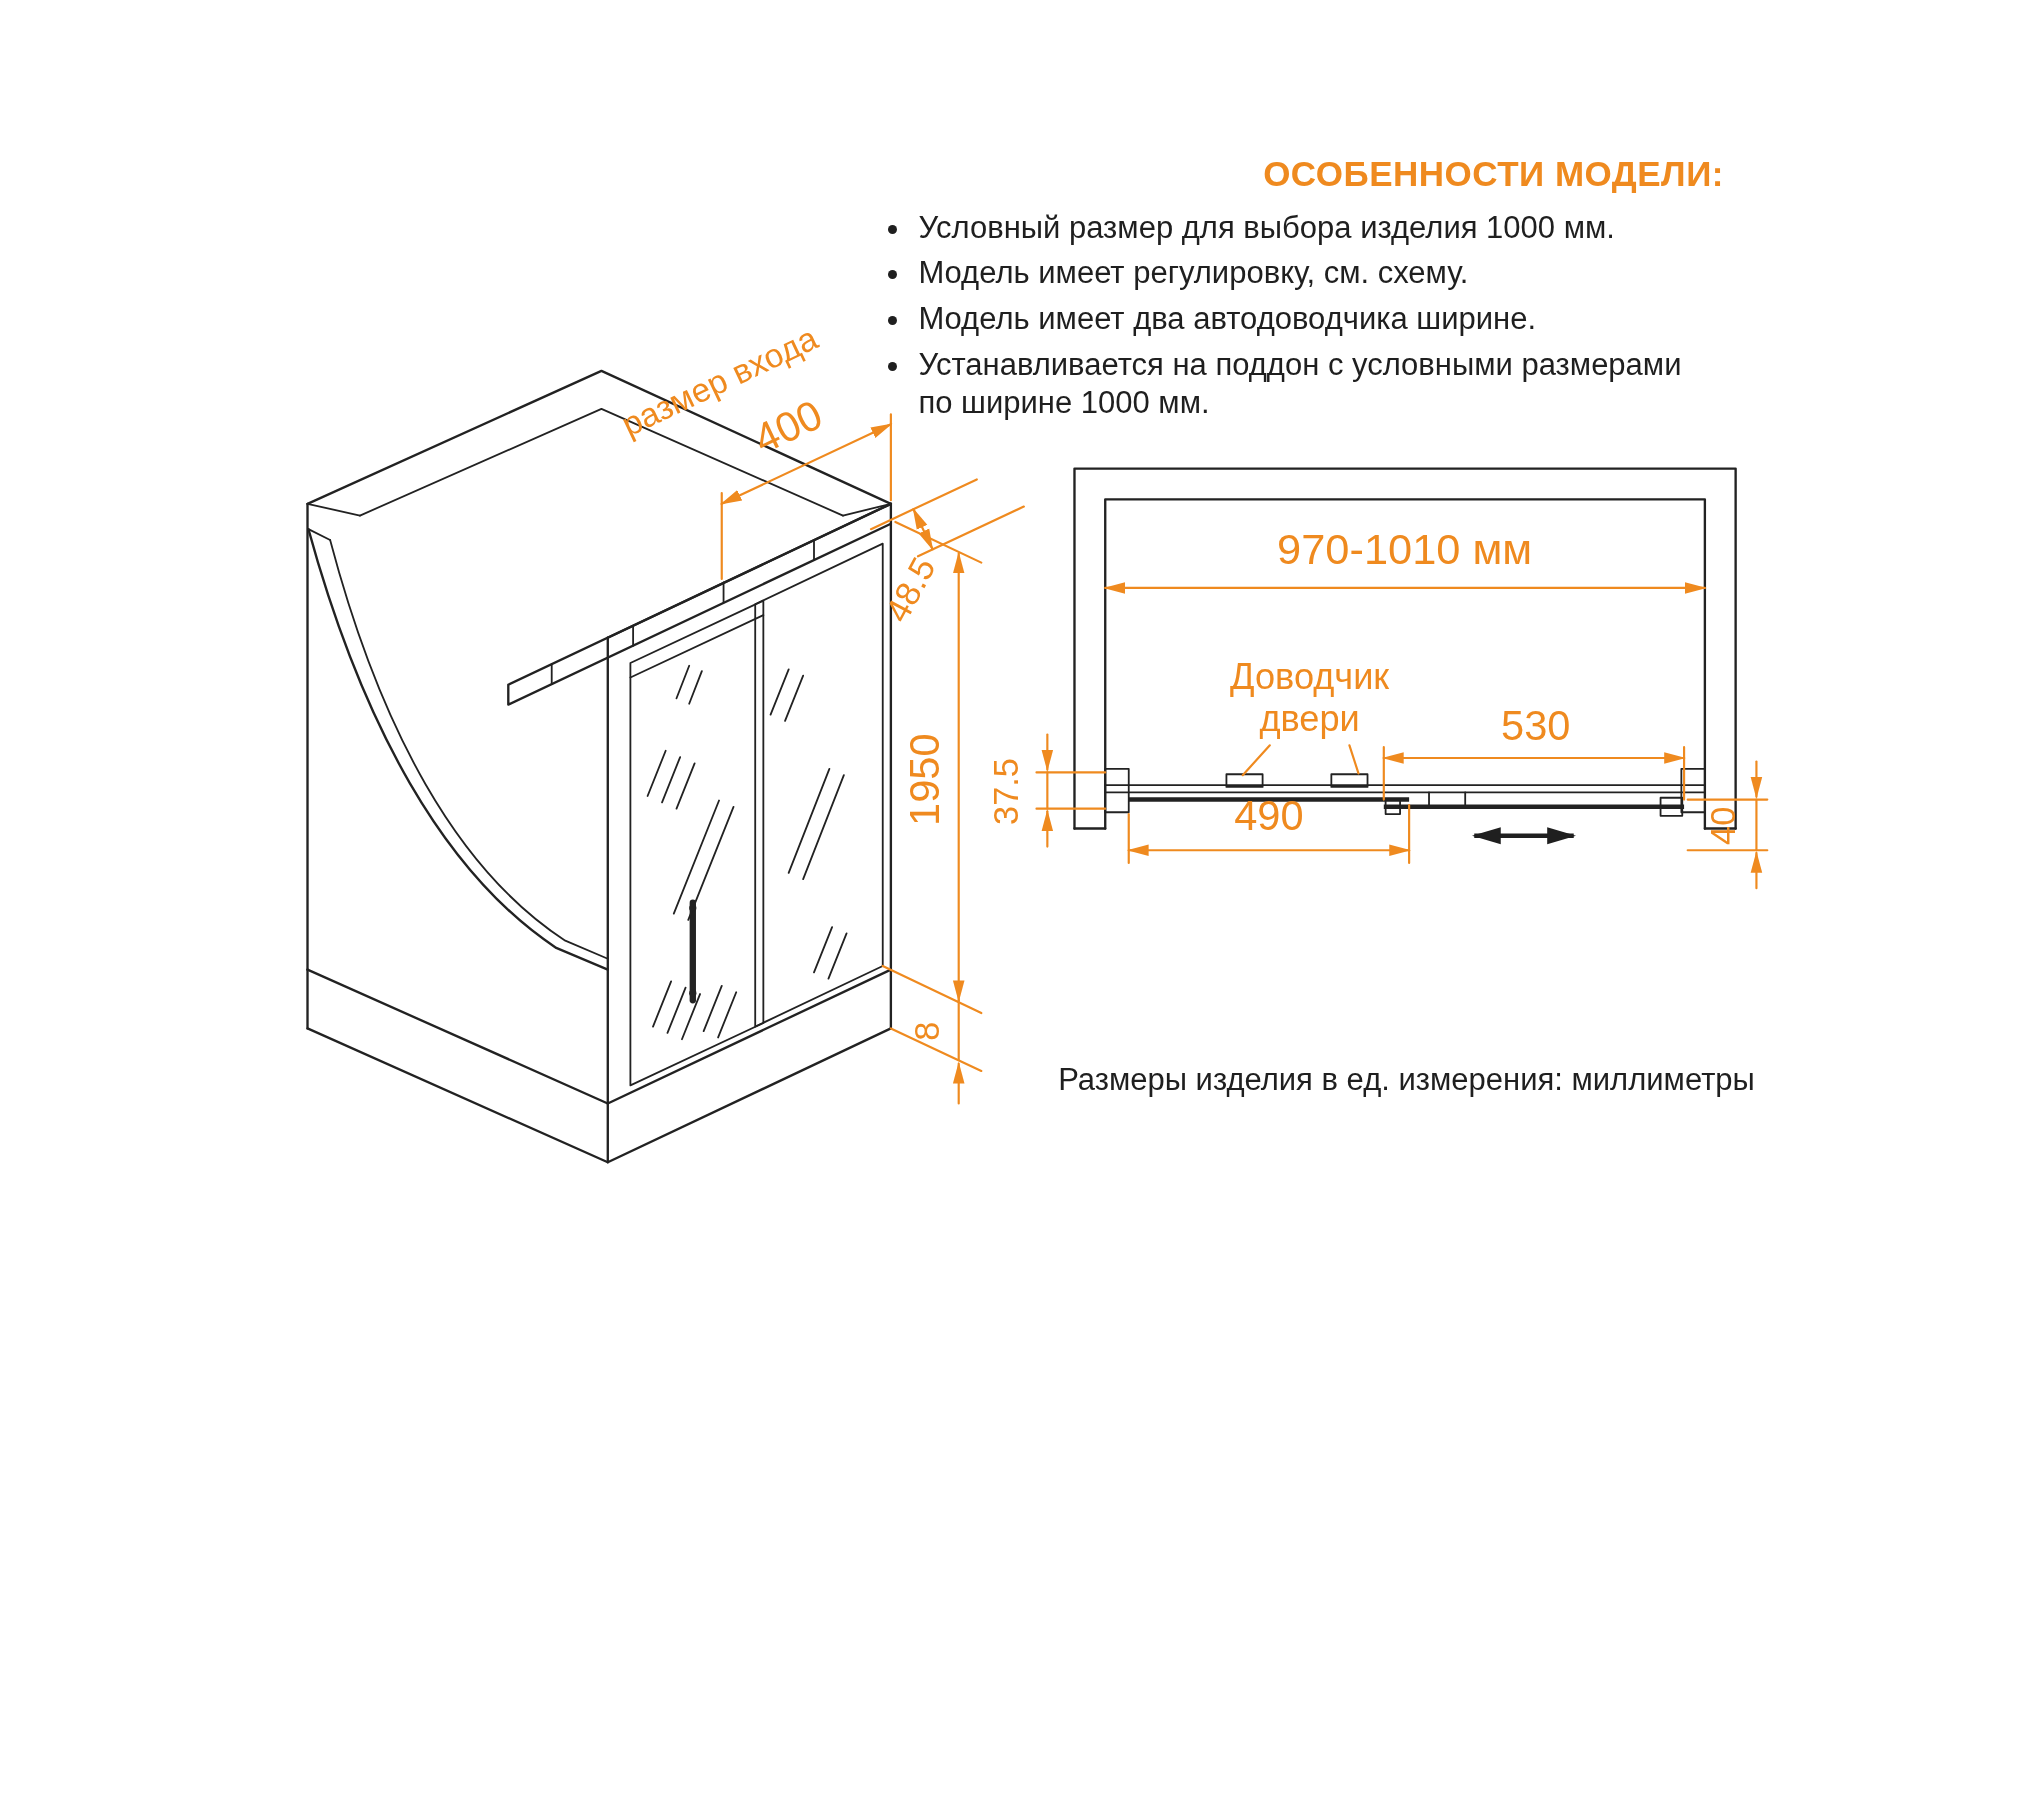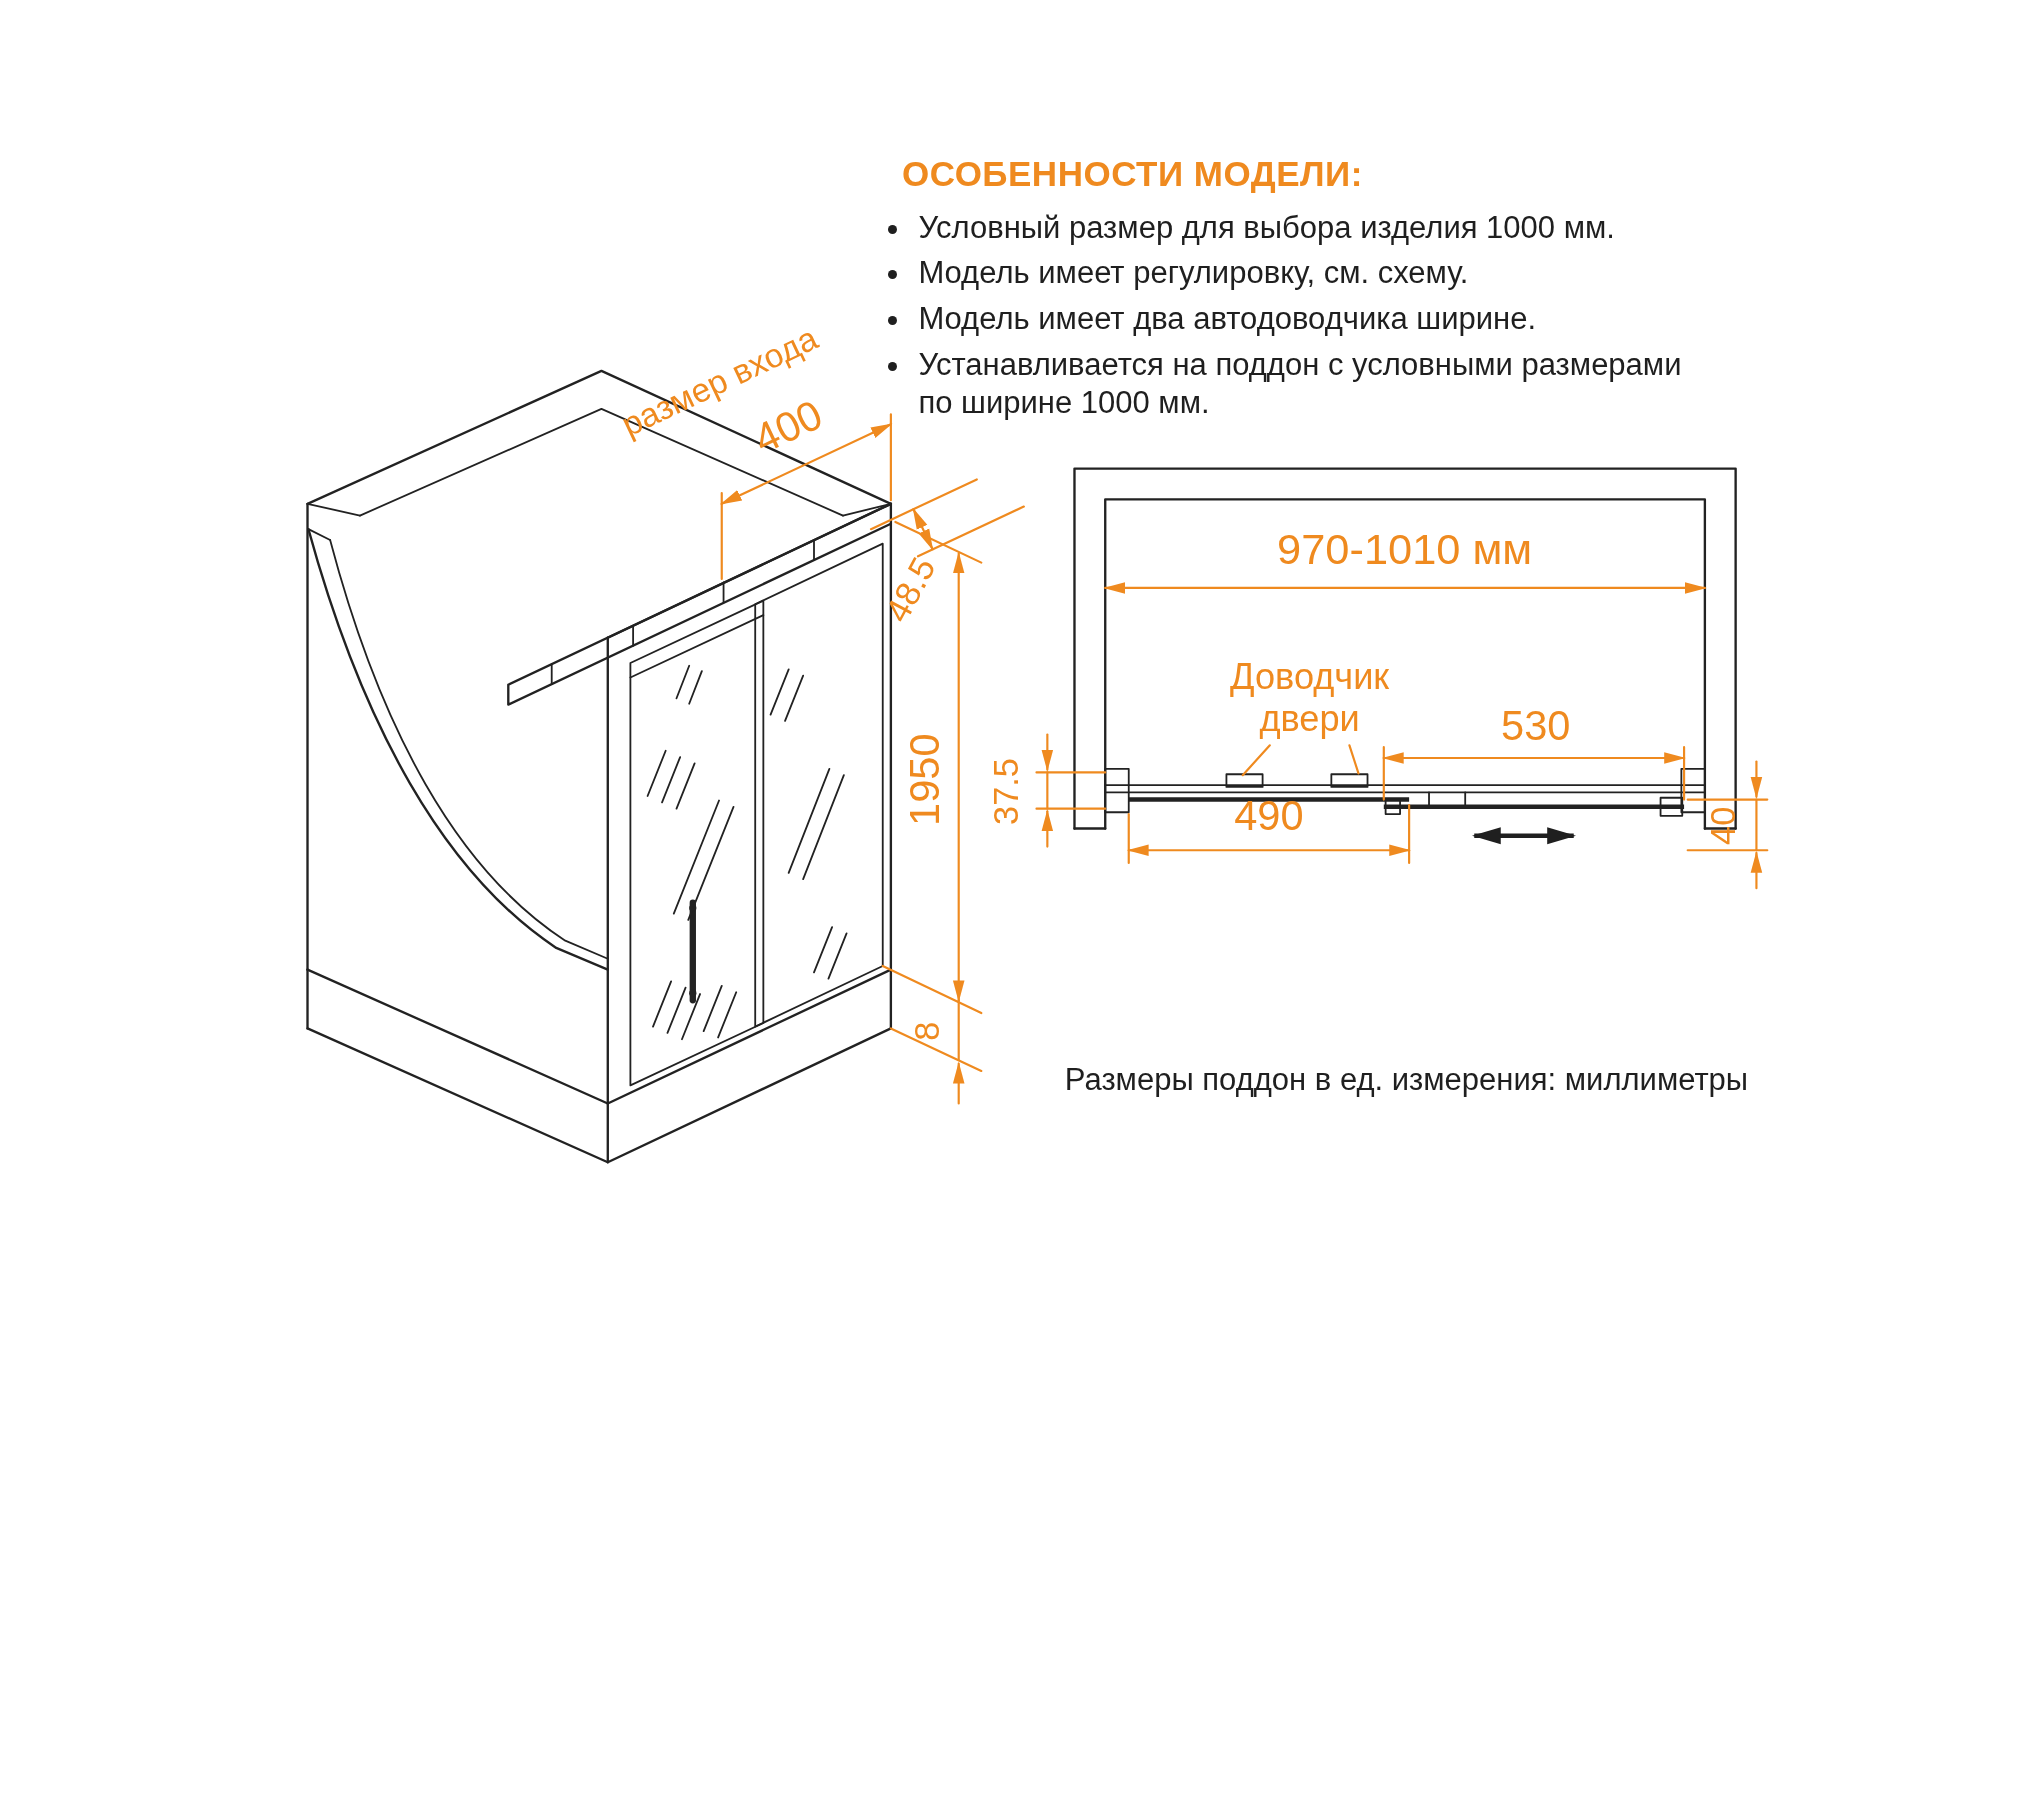--- a/index.html
+++ b/index.html
@@ -1,19 +1,19 @@
 <!DOCTYPE html>
 <html style="font-size:14.5px"><head>
 <meta charset="utf-8">
 <style>
   html,body{margin:0;padding:0;background:#ffffff;}
   .page{position:relative;width:2035px;height:1809px;background:#ffffff;overflow:hidden;
         font-family:"Liberation Sans",sans-serif;color:#1f1f1f;}
   .features{position:absolute;left:819px;top:154px;width:905px;}
-  .features h1{margin:0 0 14.5px 83px;font-size:35px;font-weight:700;letter-spacing:0.5px;color:#EF8A1F;}
+  .features h1{margin:0 0 14.5px 83px;font-size:35px;font-weight:700;letter-spacing:0.5px;color:#EF8A1F;text-align:right;}
   .features ul{margin:0;padding-left:54px;font-size:31px;line-height:1.22;color:#1f1f1f;}
   .features li{margin-bottom:8.1px;padding-left:5.4px;margin-left:40px;}
   .footer-note{position:absolute;left:1040px;top:1062px;width:733px;text-align:center;
                font-size:31px;color:#1f1f1f;}
   svg.scene{position:absolute;left:0;top:0;}
   .bl{stroke:#222222;fill:none;stroke-width:2.6;stroke-linecap:round;stroke-linejoin:round;}
   .thin{stroke-width:2;}
   .thick{stroke-width:5;stroke-linecap:butt;}
   .od{stroke:#EF8A1F;fill:none;stroke-width:2.4;stroke-linecap:round;}
   .ot{fill:#EF8A1F;font-family:"Liberation Sans",sans-serif;}
@@ -137,15 +137,15 @@
       <text class="ot t38" x="1126" y="875" text-anchor="middle" transform="rotate(-90 1126 875)">37.5</text>
 
       <path class="od" d="M1866,884 L1954,884 M1866,940 L1954,940"></path>
       <path class="od" d="M1942,884 V940"></path>
       <path class="od" d="M1942,842 V881" marker-end="url(#arr-o)"></path>
       <path class="od" d="M1942,982 V943" marker-end="url(#arr-o)"></path>
       <text class="ot t38" x="1918" y="913" text-anchor="middle" transform="rotate(-90 1918 913)">40</text>
     </g>
   </svg>
 
-  <div class="footer-note">Размеры поддон в ед. измерения: миллиметры</div>
+  <div class="footer-note">Размеры изделия в ед. измерения: миллиметры</div>
 </div>
 
 
 </body></html>

